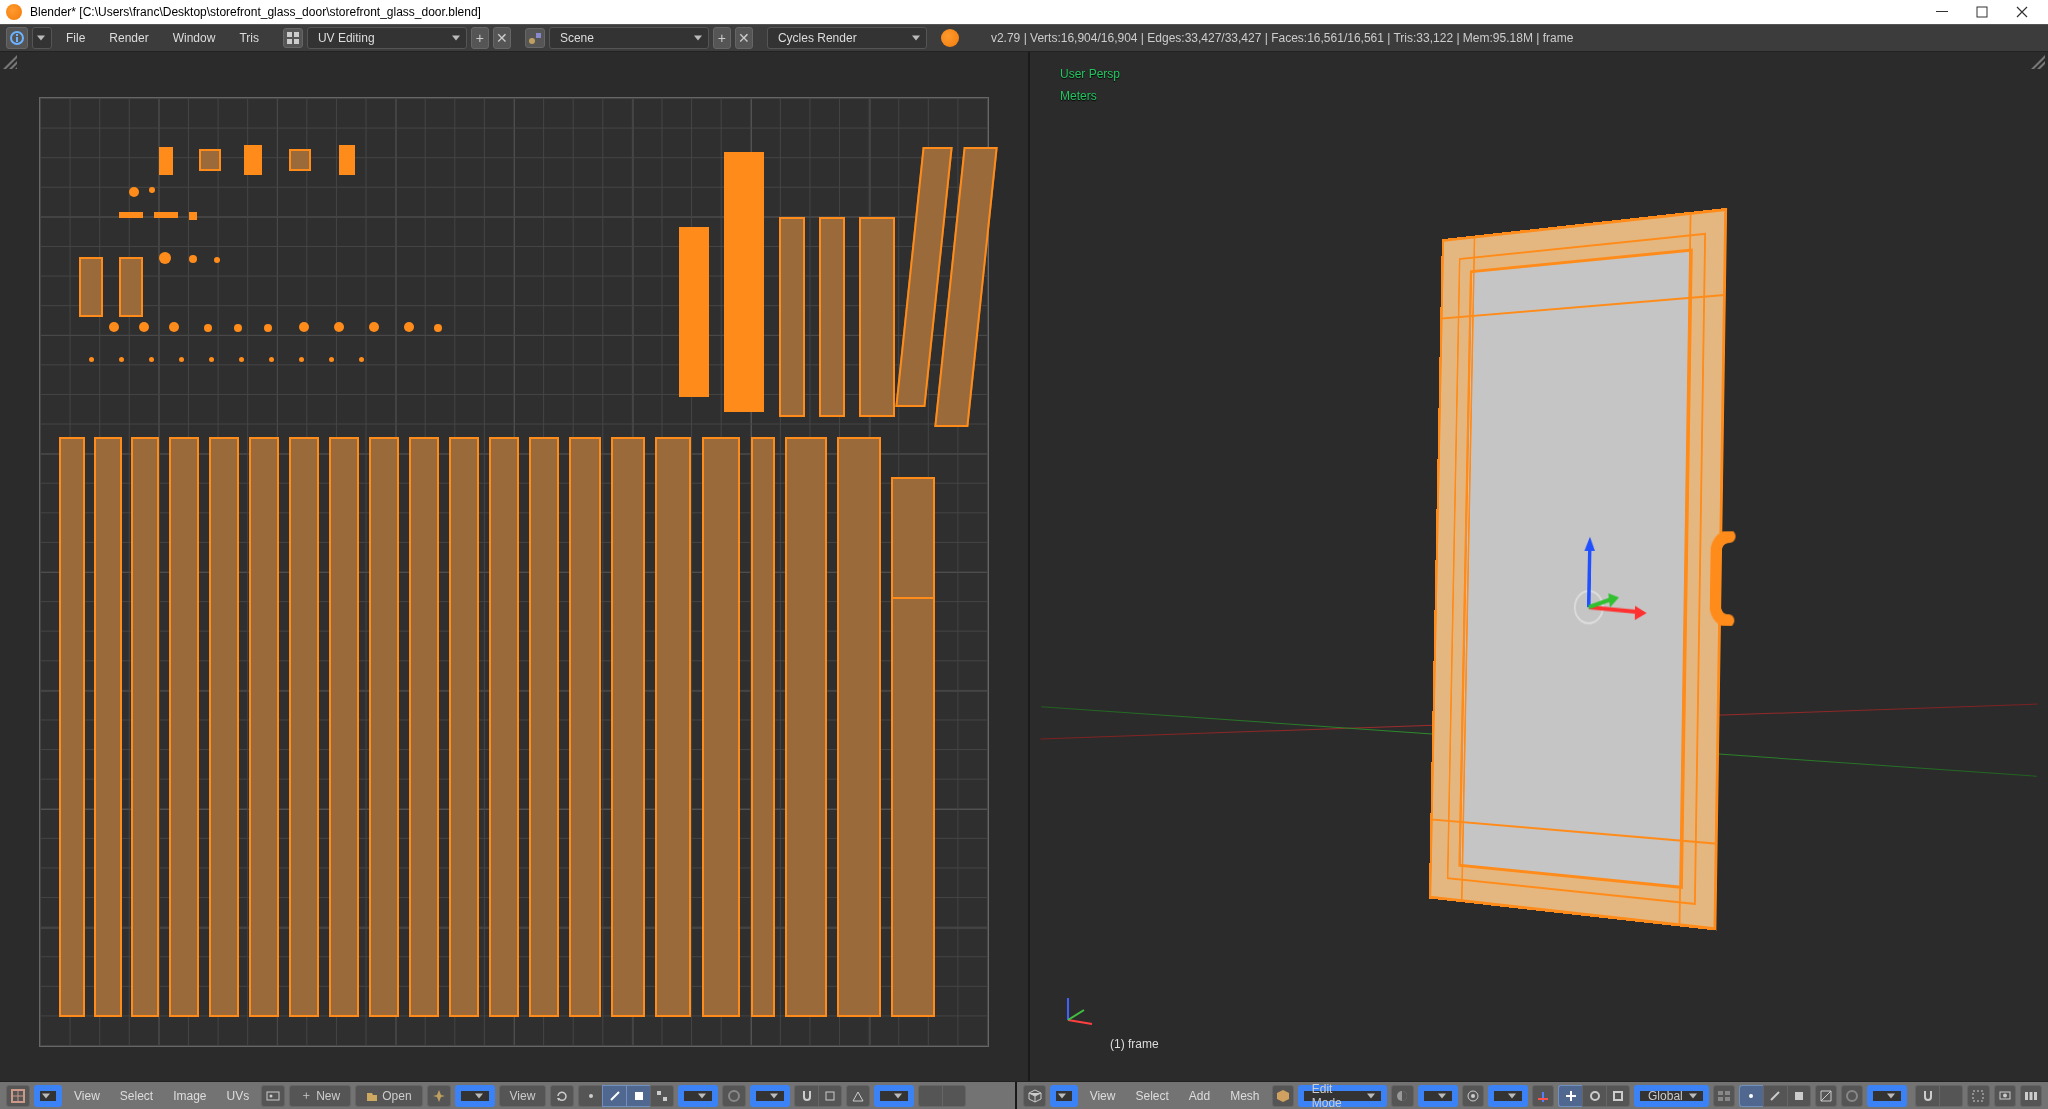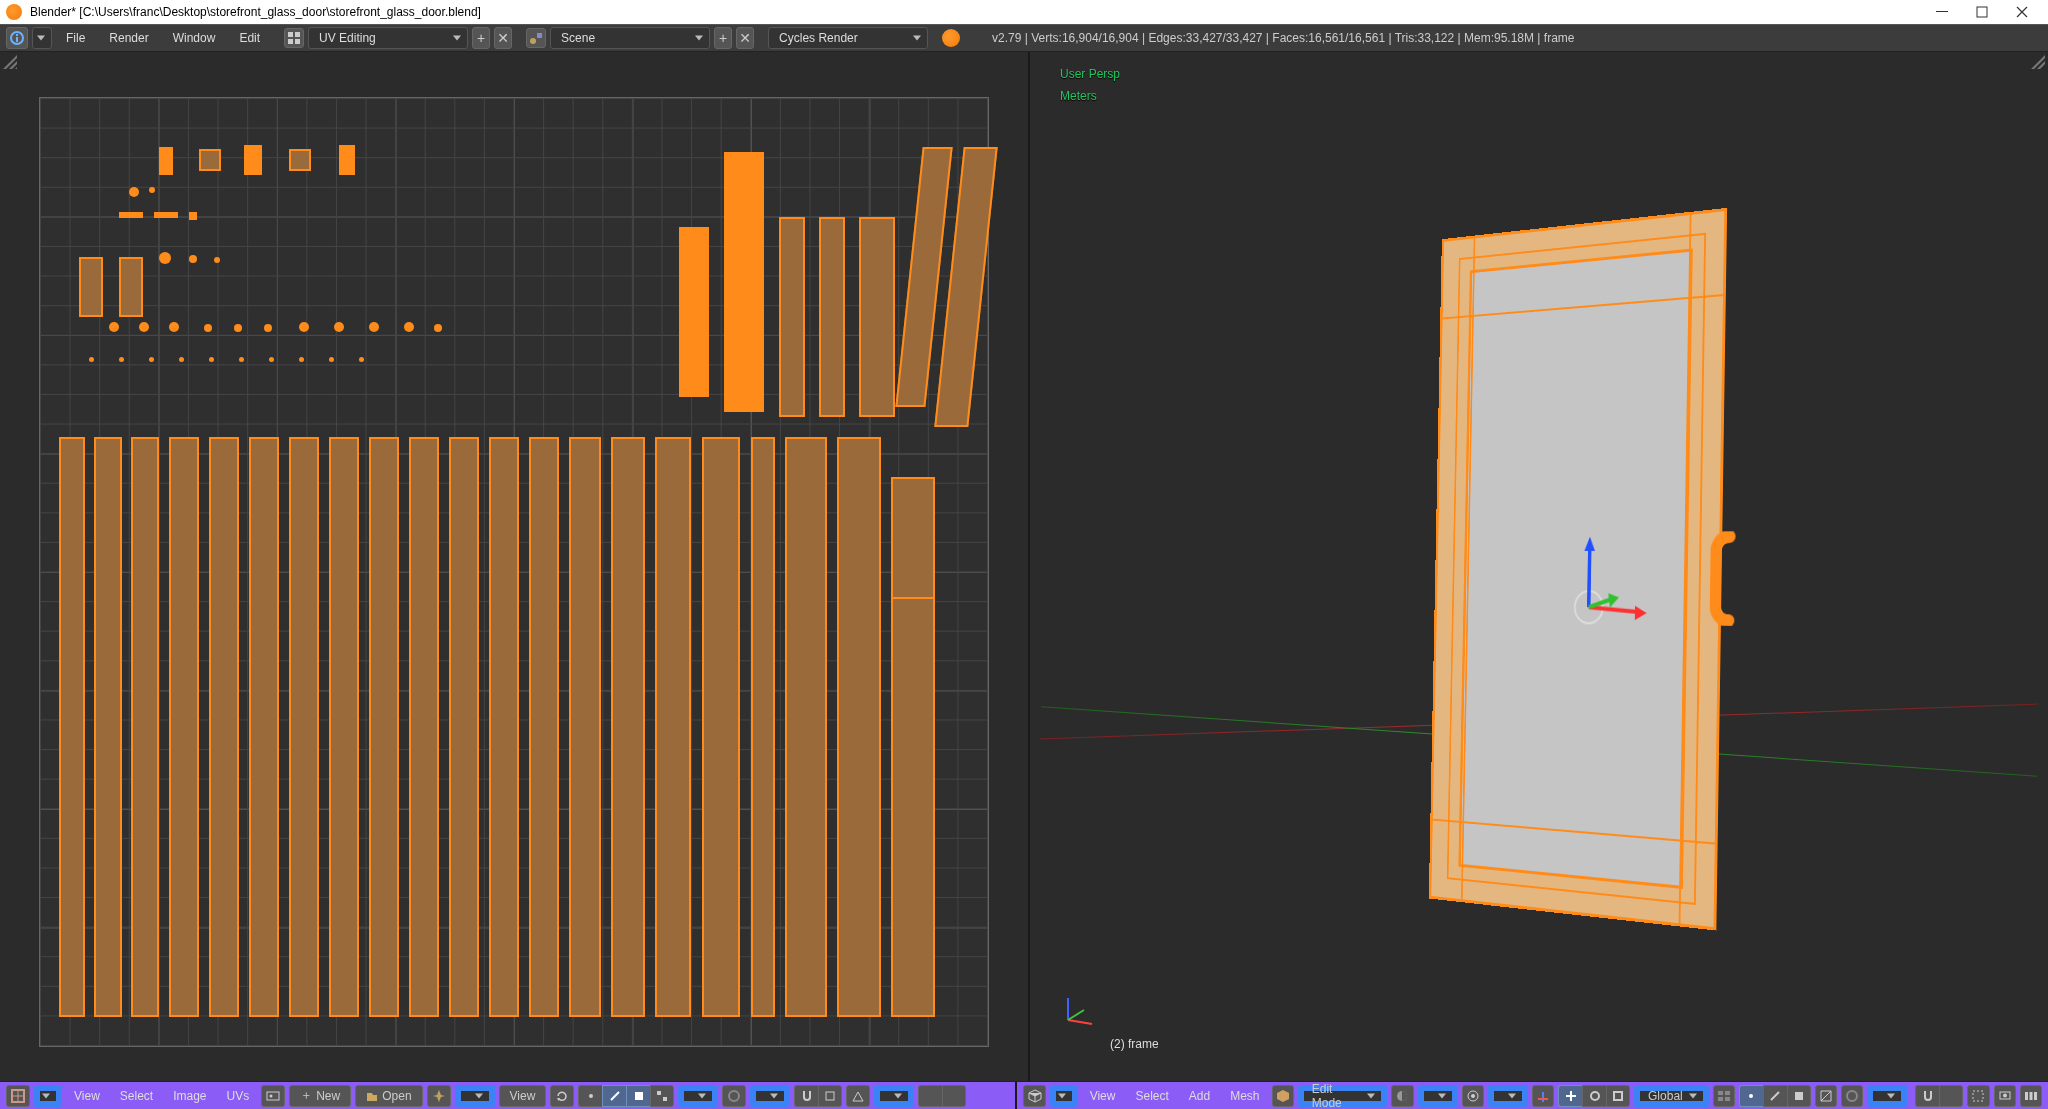--- a/index.html
+++ b/index.html
@@ -69,21 +69,21 @@
   .door-lines .vln{ position:absolute; background:#ff8c1a; width:2px; top:0; bottom:0;}
 
   
   .gizmo { position:absolute; left:50%; top:50%; transform:translate(-20px,-40px);}
   .gizmo svg { width:120px; height:120px; }
   .axis-mini { position:absolute; left:28px; bottom:48px; }
   .axis-mini svg { width:40px; height:40px; }
   .frame-label { position:absolute; left:80px; bottom:30px; color:#ddd;}
 
   
-  .toolbars { display:flex; width:100%; height:28px; background:#8b5cf6; border-top:1px solid #222;}
+  .toolbars { display:flex; width:100%; height:28px; background:#737373; border-top:1px solid #222;}
   .toolbars .left, .toolbars .right { display:flex; align-items:center; gap:4px; padding:0 6px;}
   .toolbars .left { width:1030px; border-right:2px solid #1a1a1a;}
   .toolbars .right { flex:1; justify-content:flex-start;}
   .tbtn { width:24px; height:22px; background:#555; border:1px solid #666; border-radius:3px; display:flex; align-items:center; justify-content:center; }
   .tbtn svg { width:14px; height:14px; fill:#ccc;}
   .tbtn.active { background:#506890; border-color:#7090c0;}
   .tlabel { padding:0 8px; color:#ddd;}
   .tdropdown { background:#333; border:6px solid #3b82f6; border-radius:3px; height:22px; display:flex; align-items:center; padding:0 20px 0 8px; position:relative;}
   .tdropdown::after{content:"";position:absolute;right:6px;top:50%;transform:translateY(-50%);border-left:4px solid transparent;border-right:4px solid transparent;border-top:5px solid #bbb;}
   .btn-round { height:22px; padding:0 10px; background:#555; border:1px solid #666; border-radius:3px; display:flex; align-items:center; gap:4px;}
@@ -122,21 +122,21 @@
     <svg width="14" height="14" viewBox="0 0 14 14">
         <circle cx="7" cy="7" r="6" fill="none" stroke="#6bb3ff" stroke-width="2"></circle>
         <rect x="6" y="6" width="2" height="5" fill="#6bb3ff"></rect>
         <rect x="6" y="3" width="2" height="2" fill="#6bb3ff"></rect>
       </svg>
   </div>
   <div class="dropdown" style="min-width:20px;padding:0 14px 0 4px;"></div>
   <span class="menuitem">File</span>
   <span class="menuitem">Render</span>
   <span class="menuitem">Window</span>
-  <span class="menuitem">Edit</span>
+  <span class="menuitem">Tris</span>
   <div class="sep"></div>
   <div class="layout-icon">
     <svg width="14" height="14" viewBox="0 0 14 14">
         <rect x="1" y="1" width="5" height="5" fill="#ccc"></rect>
         <rect x="8" y="1" width="5" height="5" fill="#ccc"></rect>
         <rect x="1" y="8" width="5" height="5" fill="#ccc"></rect>
         <rect x="8" y="8" width="5" height="5" fill="#ccc"></rect>
       </svg>
   </div>
   <div class="dropdown wide">
@@ -293,21 +293,21 @@
           </svg>
         </div>
       </div>
       <div class="axis-mini">
         <svg viewBox="0 0 40 40">
           <line x1="10" y1="30" x2="10" y2="8" stroke="#4060ff" stroke-width="2"></line>
           <line x1="10" y1="30" x2="34" y2="34" stroke="#ff4040" stroke-width="2"></line>
           <line x1="10" y1="30" x2="26" y2="20" stroke="#40c040" stroke-width="2"></line>
         </svg>
       </div>
-      <div class="frame-label">(2) frame</div>
+      <div class="frame-label">(1) frame</div>
     </div>
   </div>
 
 </div>
 
 <div class="toolbars">
 
   <div class="left">
     <div class="tbtn">
         <svg viewBox="0 0 14 14">

